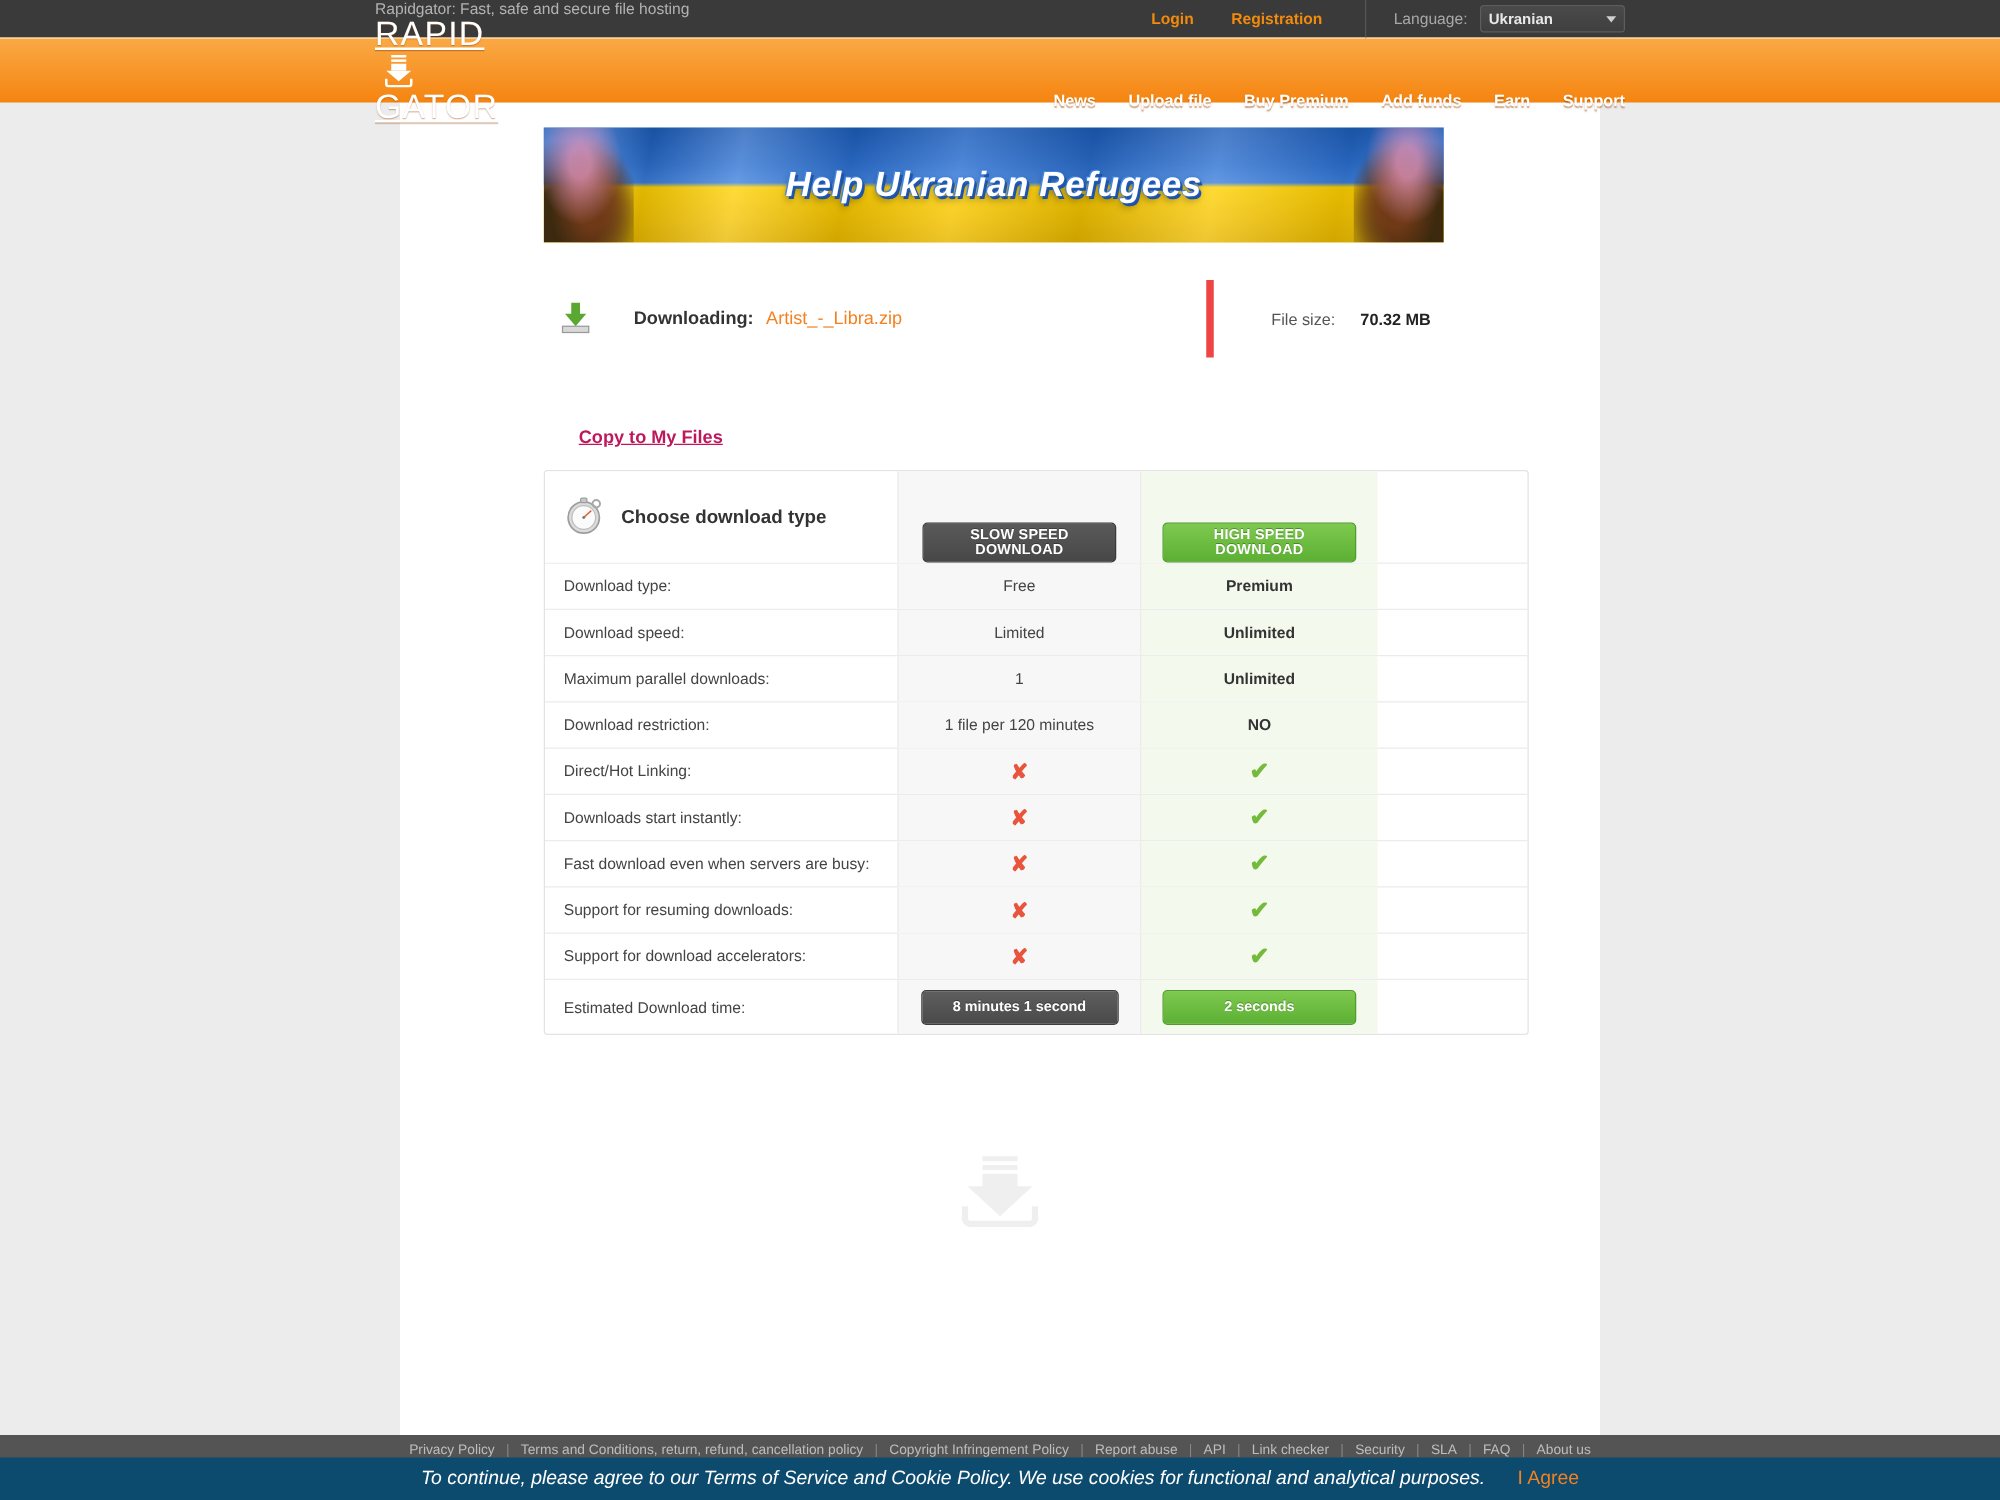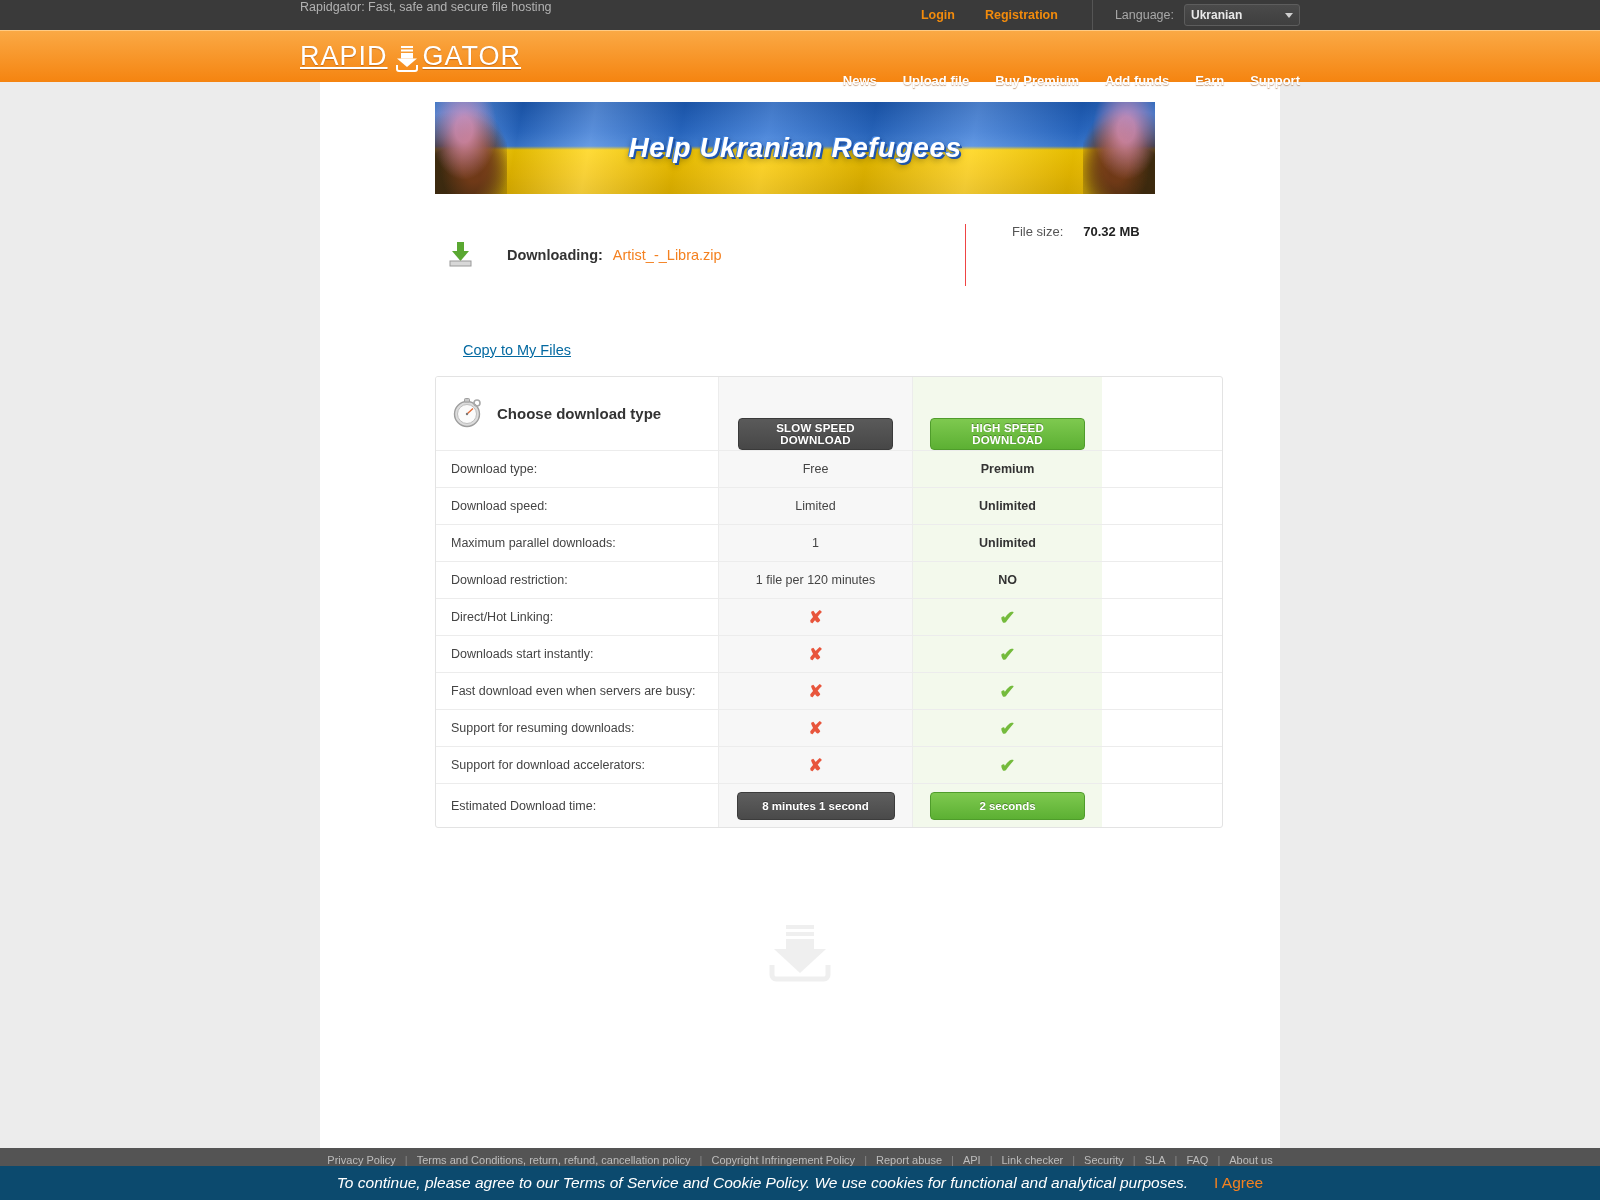--- a/index.html
+++ b/index.html
@@ -79,24 +79,25 @@
     border-top: 1px solid #ffcb84;
     display: flex;
     align-items: center;
     position: relative;
   }
   .header-inner {
     width: 1000px; margin: 0 auto;
     display: flex; align-items: center; height: 52px;
   }
   .logo {
-    display: flex; align-items: flex-end;
+    display: flex; align-items: flex-start;
     font-size: 27px; font-weight: normal;
     letter-spacing: 1px; color: #fff;
     text-shadow: 0 1px 1px rgba(140,60,0,.45);
+    flex-direction: column;
   }
   .logo-ico {
     width: 24px; height: 27px;
     margin: 0 4px 0 7px;
     display: inline-block;
     position: relative;
   }
   .nav { margin-left: auto; display: flex; align-items: center; margin-top: 48px; }
   .nav a {
     color: #fff; text-decoration: none;
@@ -152,33 +153,33 @@
     border-bottom: 0;
   }
   .dl-icon {
     width: 28px; height: 26px; margin-left: 12px; position: relative;
   }
   .dl-label {
     margin-left: 32px; font-size: 14.5px; font-weight: bold; color: #333;
   }
   .dl-file { margin-left: 10px; font-size: 14.5px; color: #f48120; }
   .dl-right {
-    margin-left: auto; display: flex; 
-    border-left: 1px solid #ef4444; height: 62px; padding-left: 46px;
+    margin-left: auto; display: flex; align-items: center;
+    border-left: 6px solid #ef4444; height: 62px; padding-left: 46px;
     width: 200px;
   }
   .fs-label { font-size: 13px; color: #555; }
   .fs-value { font-size: 13px; font-weight: bold; color: #222; margin-left: 20px; }
 
   
   .copy-link {
     display: inline-block;
     margin: 52px 0 0 28px;
-    color: #0369a1;
-    font-size: 14.5px; font-weight: normal;
+    color: #be185d;
+    font-size: 14.5px; font-weight: bold;
     text-decoration: underline;
   }
 
   
   .table {
     margin-top: 17px;
     border: 1px solid #e3e3e3;
     border-radius: 3px;
     width: 788px;
     background: #fff;

